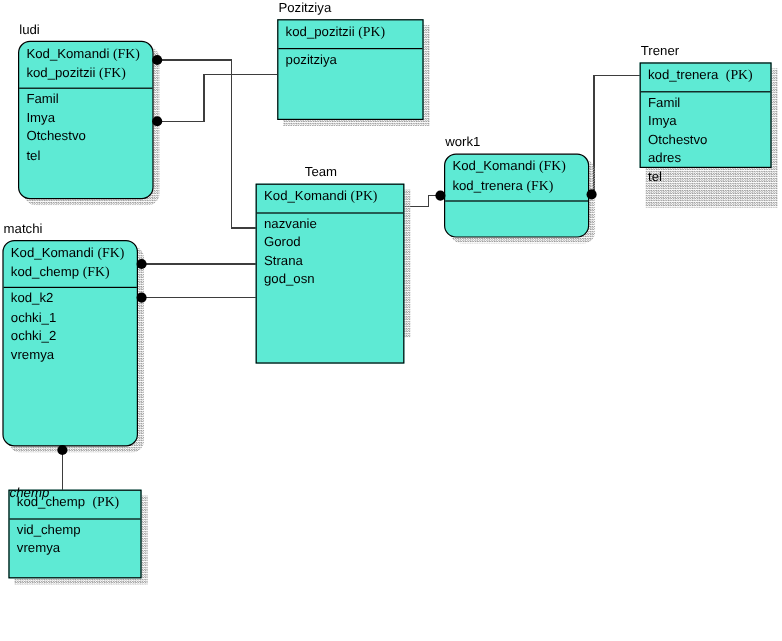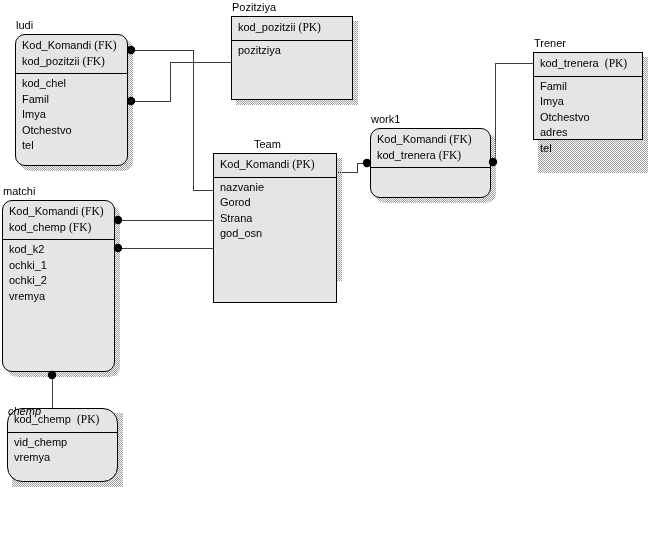--- a/index.html
+++ b/index.html
@@ -6,21 +6,21 @@
   #canvas{
     position:relative;width:652px;height:534px;background:#ffffff;
     overflow:hidden;font-family:"Liberation Sans",sans-serif;color:#000;
   }
   .shadow{
     position:absolute;
     background-image:conic-gradient(#9c9c9c 25%,transparent 0 50%,#9c9c9c 0 75%,transparent 0);
     background-size:2px 2px;
   }
   .tbl{
-    position:absolute;background:#e5e5e5;border:1px solid #000;
+    position:absolute;background:#5eead4;border:1px solid #000;
     box-sizing:border-box;
   }
   .rounded{border-radius:10px;}
   .hdr{border-bottom:1px solid #000;padding:3px 6px 4px;}
   .bdy{padding:2px 6px 0;}
   .row{font-size:11px;line-height:15.5px;white-space:pre;}
   .tag{font-family:"Liberation Serif",serif;font-size:11.5px;}
   .etitle{
     position:absolute;font-size:11px;line-height:14px;height:14px;
     white-space:nowrap;
@@ -41,21 +41,20 @@
       <polyline points="533,63 495,63 495,162 490,162" fill="none" stroke="#3d3d3d" stroke-width="1" shape-rendering="crispEdges"></polyline>
     </svg>
   <div id="entities">
       <div class="shadow rounded" style="left: 20px; top: 39px; width: 113px; height: 132px;"></div>
       <div class="tbl rounded" style="left: 15px; top: 34px; width: 113px; height: 132px;">
         <div class="hdr">
           <div class="row"><span>Kod_Komandi </span><span class="tag">(FK)</span></div>
           <div class="row"><span>kod_pozitzii </span><span class="tag">(FK)</span></div>
         </div>
         <div class="bdy">
-          <div class="row"><span>kod_chel</span></div>
           <div class="row"><span>Famil</span></div>
           <div class="row"><span>Imya</span></div>
           <div class="row"><span>Otchestvo</span></div>
           <div class="row"><span>tel</span></div>
         </div>
       </div>
       <div class="etitle" style="left: 16px; top: 18px;">ludi</div>
       <div class="shadow" style="left: 236px; top: 21px; width: 122px; height: 84px;"></div>
       <div class="tbl" style="left: 231px; top: 16px; width: 122px; height: 84px;">
         <div class="hdr">
@@ -110,21 +109,21 @@
         </div>
         <div class="bdy">
           <div class="row"><span>kod_k2</span></div>
           <div class="row"><span>ochki_1</span></div>
           <div class="row"><span>ochki_2</span></div>
           <div class="row"><span>vremya</span></div>
         </div>
       </div>
       <div class="etitle" style="left: 3px; top: 184px;">matchi</div>
       <div class="shadow" style="left: 12px; top: 413px; width: 111px; height: 74px;"></div>
-      <div class="tbl" style="left: 7px; top: 408px; width: 111px; height: 74px; border-radius: 15px;">
+      <div class="tbl" style="left: 7px; top: 408px; width: 111px; height: 74px;">
         <div class="hdr">
           <div class="row"><span>kod_chemp  </span><span class="tag">(PK)</span></div>
         </div>
         <div class="bdy">
           <div class="row"><span>vid_chemp</span></div>
           <div class="row"><span>vremya</span></div>
         </div>
       </div>
       <div class="etitle" style="left: 8px; top: 404px; font-style: italic;">chemp</div>
     </div>

